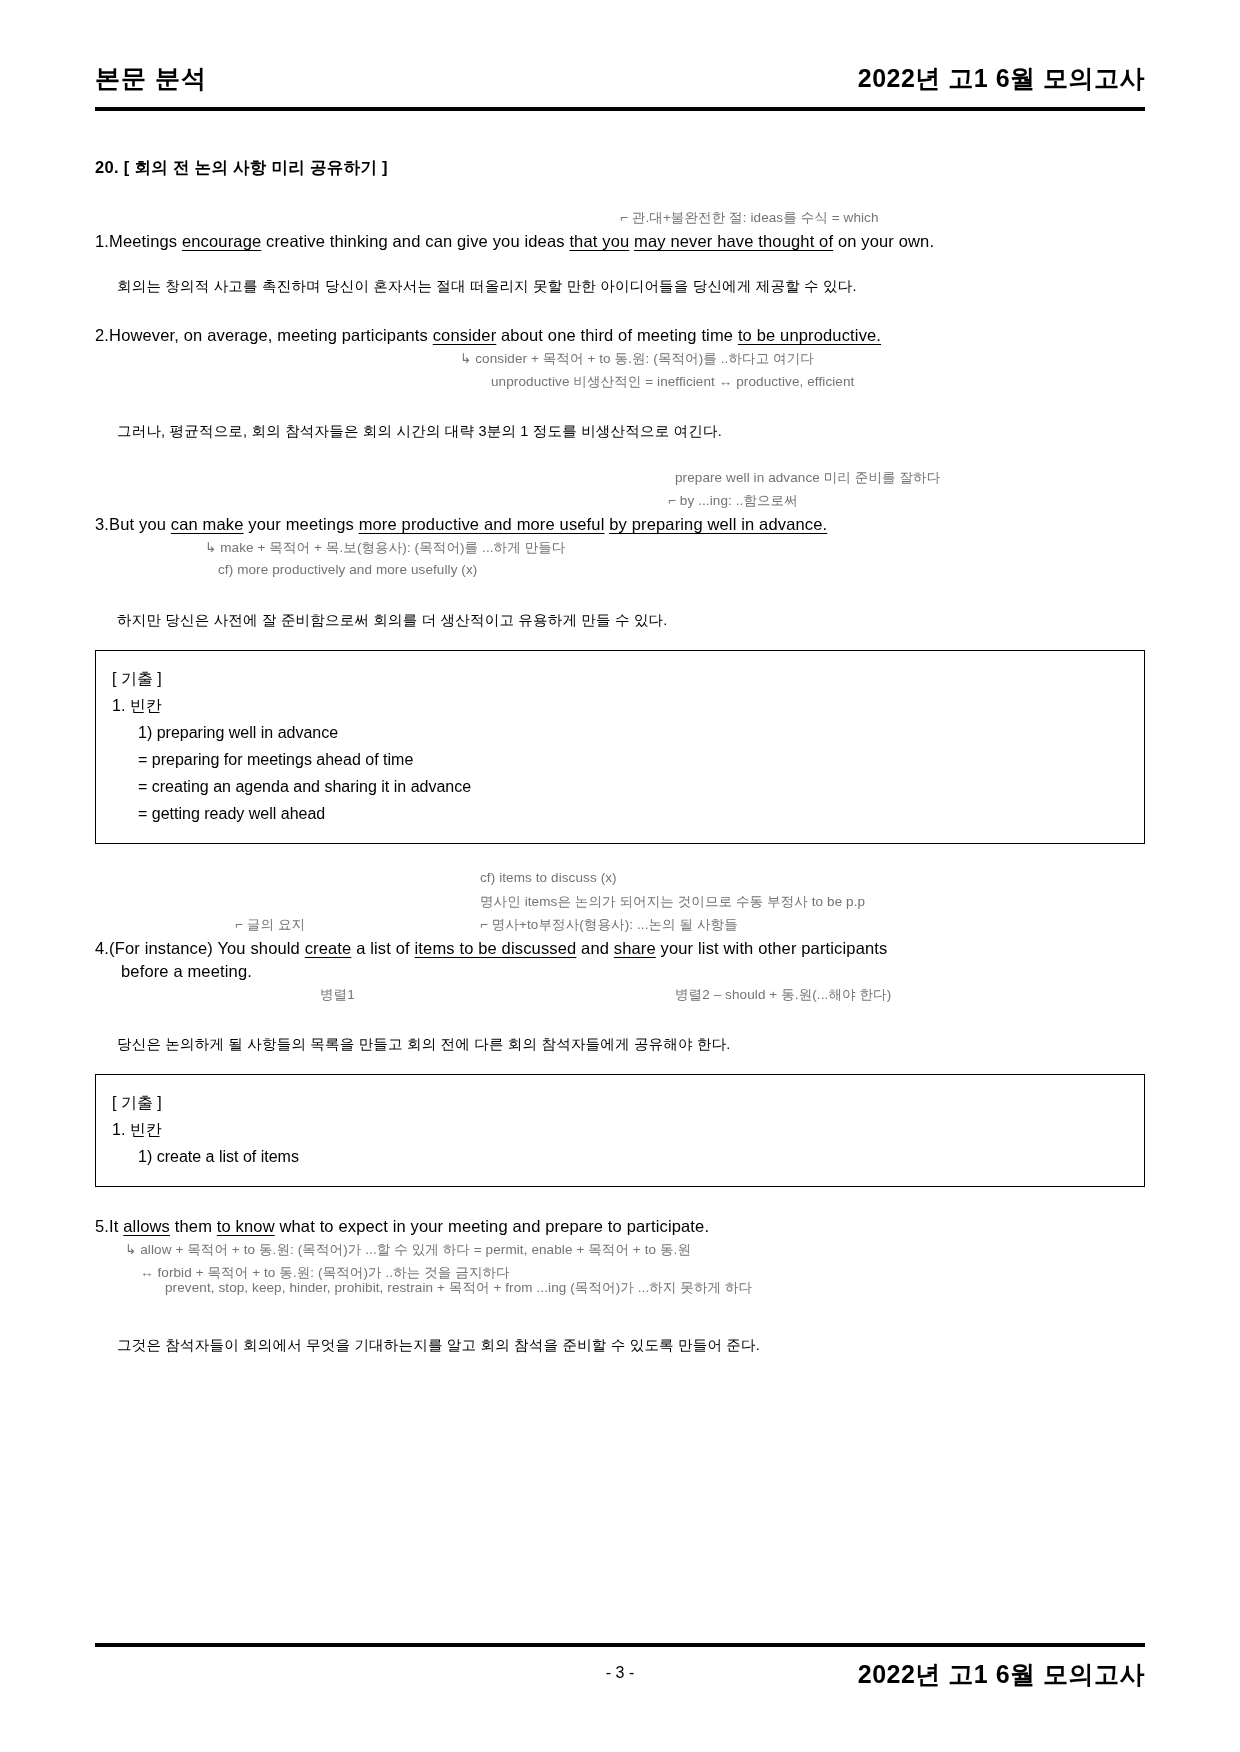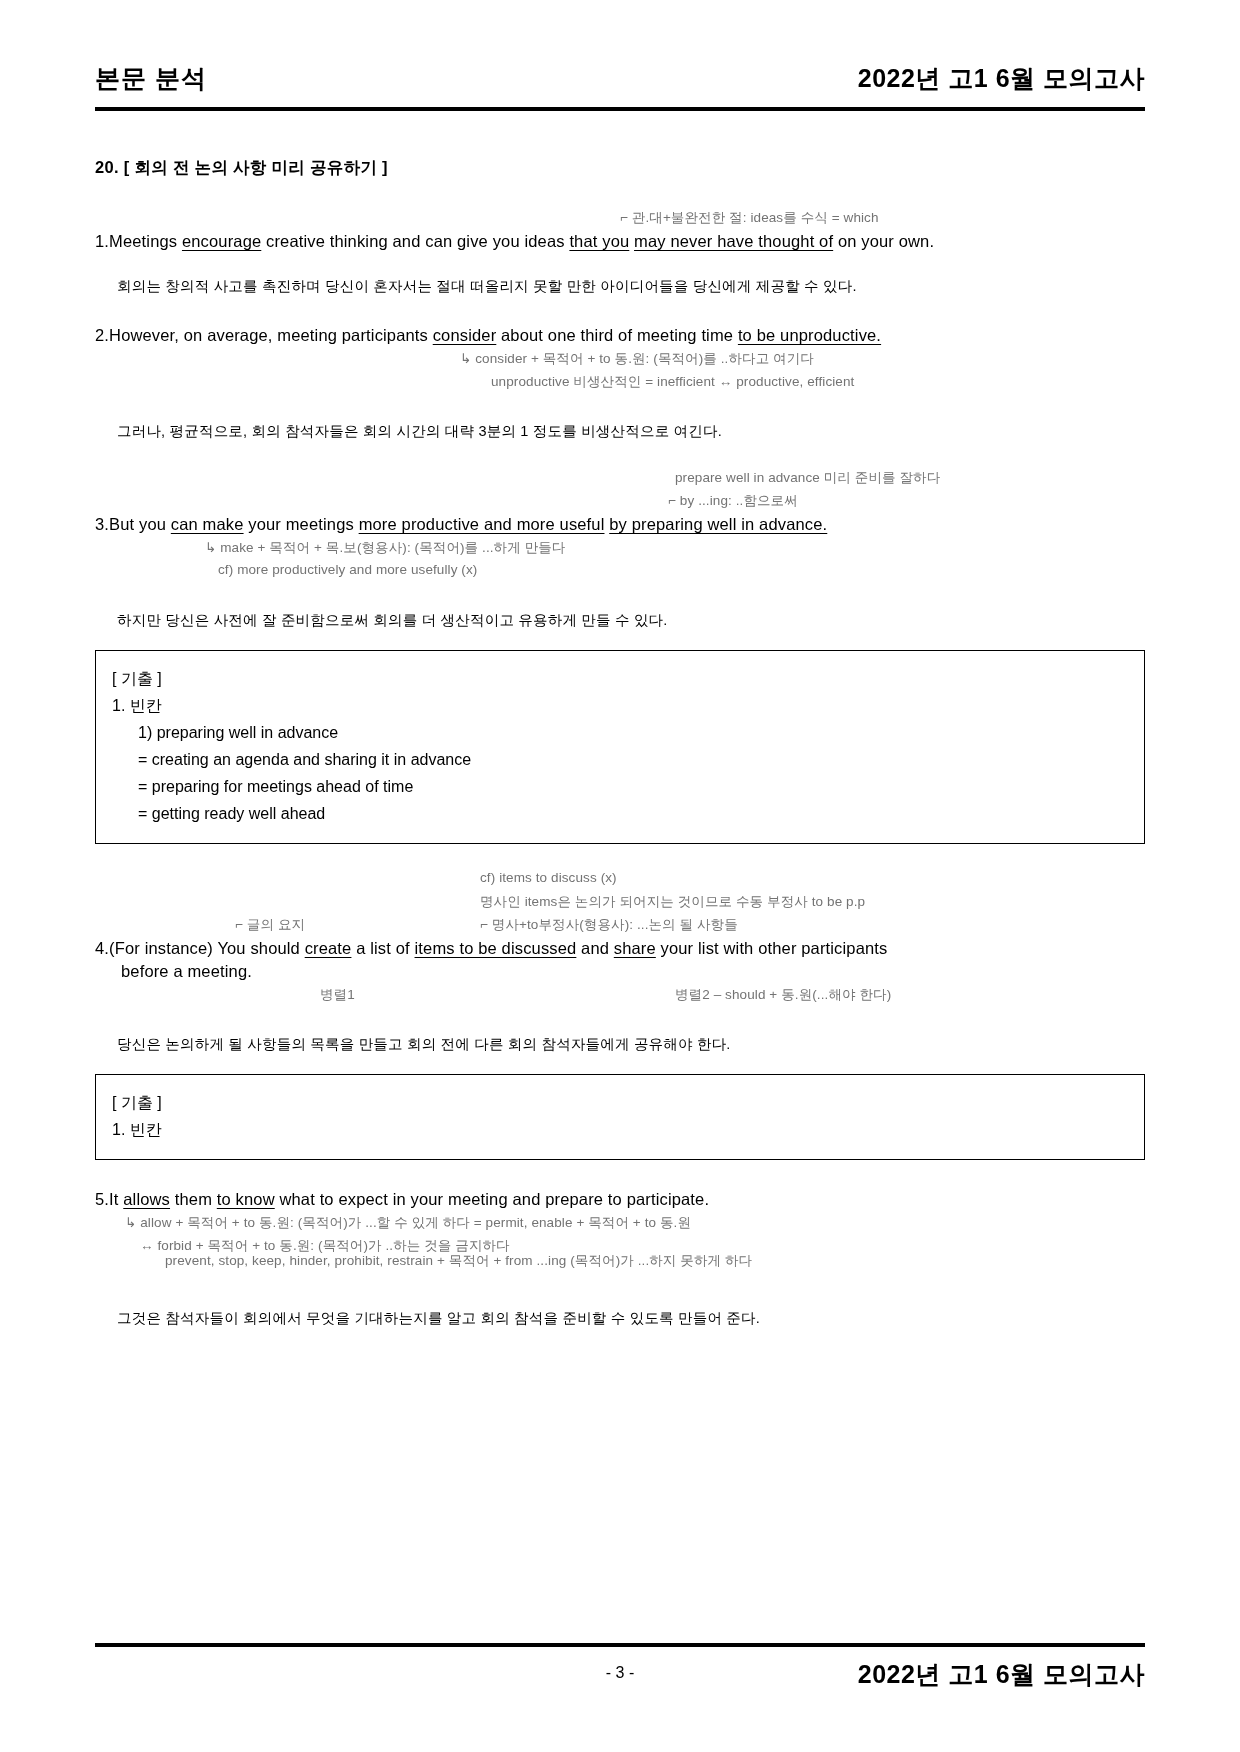--- a/index.html
+++ b/index.html
@@ -151,40 +151,41 @@
       <div class="eng"><span class="num">3. </span><span>But you </span><span class="u">can make</span><span> your meetings </span><span class="u">more productive and more useful</span><span> </span><span class="u">by preparing well in advance.</span></div>
       <div class="blk" style="height: 46px; margin-top: 5px;">
         <div class="red abs" style="left: 110px; top: 0px;">↳ make + 목적어 + 목.보(형용사): (목적어)를 ...하게 만들다</div>
         <div class="red abs" style="left: 123px; top: 23px;">cf) more productively and more usefully (x)</div>
       </div>
       <div class="kor" style="margin-top: 26px; padding-left: 22px;">하지만 당신은 사전에 잘 준비함으로써 회의를 더 생산적이고 유용하게 만들 수 있다.</div>
       <div class="box" style="margin-top: 20px;">
         <div class="box-line">[ 기출 ]</div>
         <div class="box-line">1. 빈칸</div>
         <div class="box-line ind">1) preparing well in advance</div>
+        <div class="box-line ind">= preparing for meetings ahead of time</div>
         <div class="box-line ind">= creating an agenda and sharing it in advance</div>
-        <div class="box-line ind">= preparing for meetings ahead of time</div>
         <div class="box-line ind">= getting ready well ahead</div>
       </div>
       <div class="blk" style="height: 69px; margin-top: 26px;">
         <div class="red abs" style="left: 385px; top: 0px;">cf) items to discuss (x)</div>
         <div class="red abs" style="left: 385px; top: 23px;">명사인 items은 논의가 되어지는 것이므로 수동 부정사 to be p.p</div>
         <div class="red abs" style="left: 140px; top: 46px;">⌐ 글의 요지</div>
         <div class="red abs" style="left: 385px; top: 46px;">⌐ 명사+to부정사(형용사): ...논의 될 사항들</div>
       </div>
       <div class="eng"><span class="num">4. </span><span>(For instance) You should </span><span class="u">create</span><span> a list of </span><span class="u">items to be discussed</span><span> and </span><span class="u">share</span><span> your list with other participants</span></div>
       <div class="eng" style="padding-left: 26px; margin-top: 4px;">before a meeting.</div>
       <div class="blk" style="height: 23px; margin-top: 5px; text-align: right;">
         <div class="red abs" style="left: 225px; top: 0px;">병렬1</div>
         <div class="red abs" style="left: 580px; top: 0px;">병렬2 – should + 동.원(...해야 한다)</div>
       </div>
       <div class="kor" style="margin-top: 26px; padding-left: 22px;">당신은 논의하게 될 사항들의 목록을 만들고 회의 전에 다른 회의 참석자들에게 공유해야 한다.</div>
       <div class="box" style="margin-top: 20px;">
         <div class="box-line">[ 기출 ]</div>
         <div class="box-line">1. 빈칸</div>
+        <div class="box-line ind">1) create a list of items</div>
       </div>
       <div class="eng" style="margin-top: 30px;"><span class="num">5. </span><span>It </span><span class="u">allows</span><span> them </span><span class="u">to know</span><span> what to expect in your meeting and prepare to participate.</span></div>
       <div class="blk" style="height: 69px; margin-top: 5px;">
         <div class="red abs" style="left: 30px; top: 0px;">↳ allow + 목적어 + to 동.원: (목적어)가 ...할 수 있게 하다 = permit, enable + 목적어 + to 동.원</div>
         <div class="red abs" style="left: 45px; top: 23px;">↔ forbid + 목적어 + to 동.원: (목적어)가 ..하는 것을 금지하다</div>
         <div class="red abs" style="left: 70px; top: 38px;">prevent, stop, keep, hinder, prohibit, restrain + 목적어 + from ...ing (목적어)가 ...하지 못하게 하다</div>
       </div>
       <div class="kor" style="margin-top: 26px; padding-left: 22px;">그것은 참석자들이 회의에서 무엇을 기대하는지를 알고 회의 참석을 준비할 수 있도록 만들어 준다.</div>
     </div>
 

